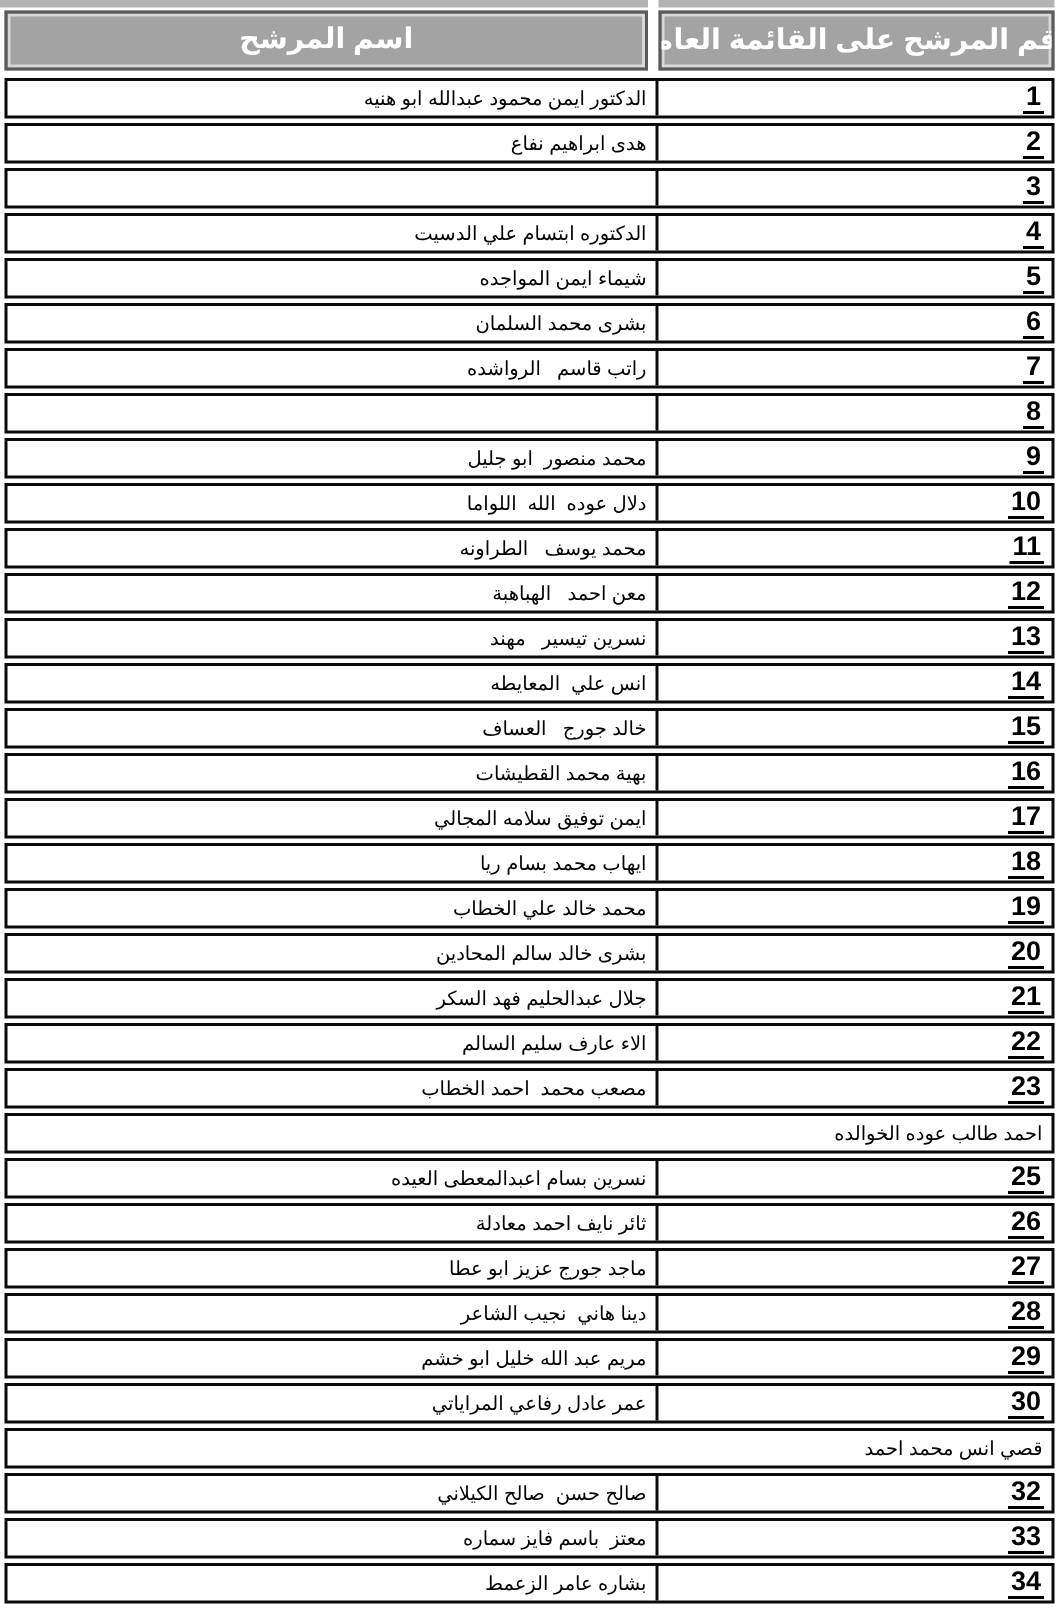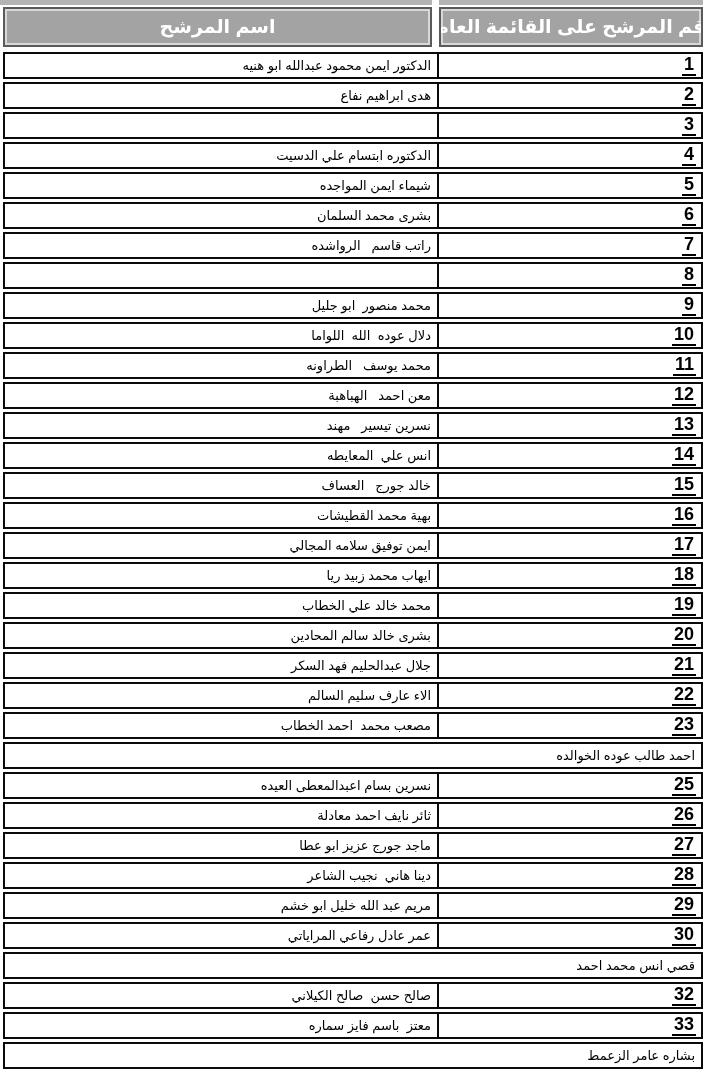--- a/index.html
+++ b/index.html
@@ -243,21 +243,21 @@
         <div class="cell name-cell">
           <span class="name">ايمن توفيق سلامه المجالي</span>
         </div>
       </div>
 
       <div class="trow">
         <div class="cell num-cell">
           <span class="num">18</span>
         </div>
         <div class="cell name-cell">
-          <span class="name">ايهاب محمد زبيد ريا</span>
+          <span class="name">ايهاب محمد بسام ريا</span>
         </div>
       </div>
 
       <div class="trow">
         <div class="cell num-cell">
           <span class="num">19</span>
         </div>
         <div class="cell name-cell">
           <span class="name">محمد خالد علي الخطاب</span>
         </div>
@@ -377,19 +377,22 @@
       <div class="trow">
         <div class="cell num-cell">
           <span class="num">33</span>
         </div>
         <div class="cell name-cell">
           <span class="name">معتز  باسم فايز سماره</span>
         </div>
       </div>
 
       <div class="trow">
+        <div class="cell num-cell">
+          <span class="num">34</span>
+        </div>
         <div class="cell name-cell">
           <span class="name">بشاره عامر الزعمط</span>
         </div>
       </div>
     </div>
 
 </div>
 
 </body></html>

